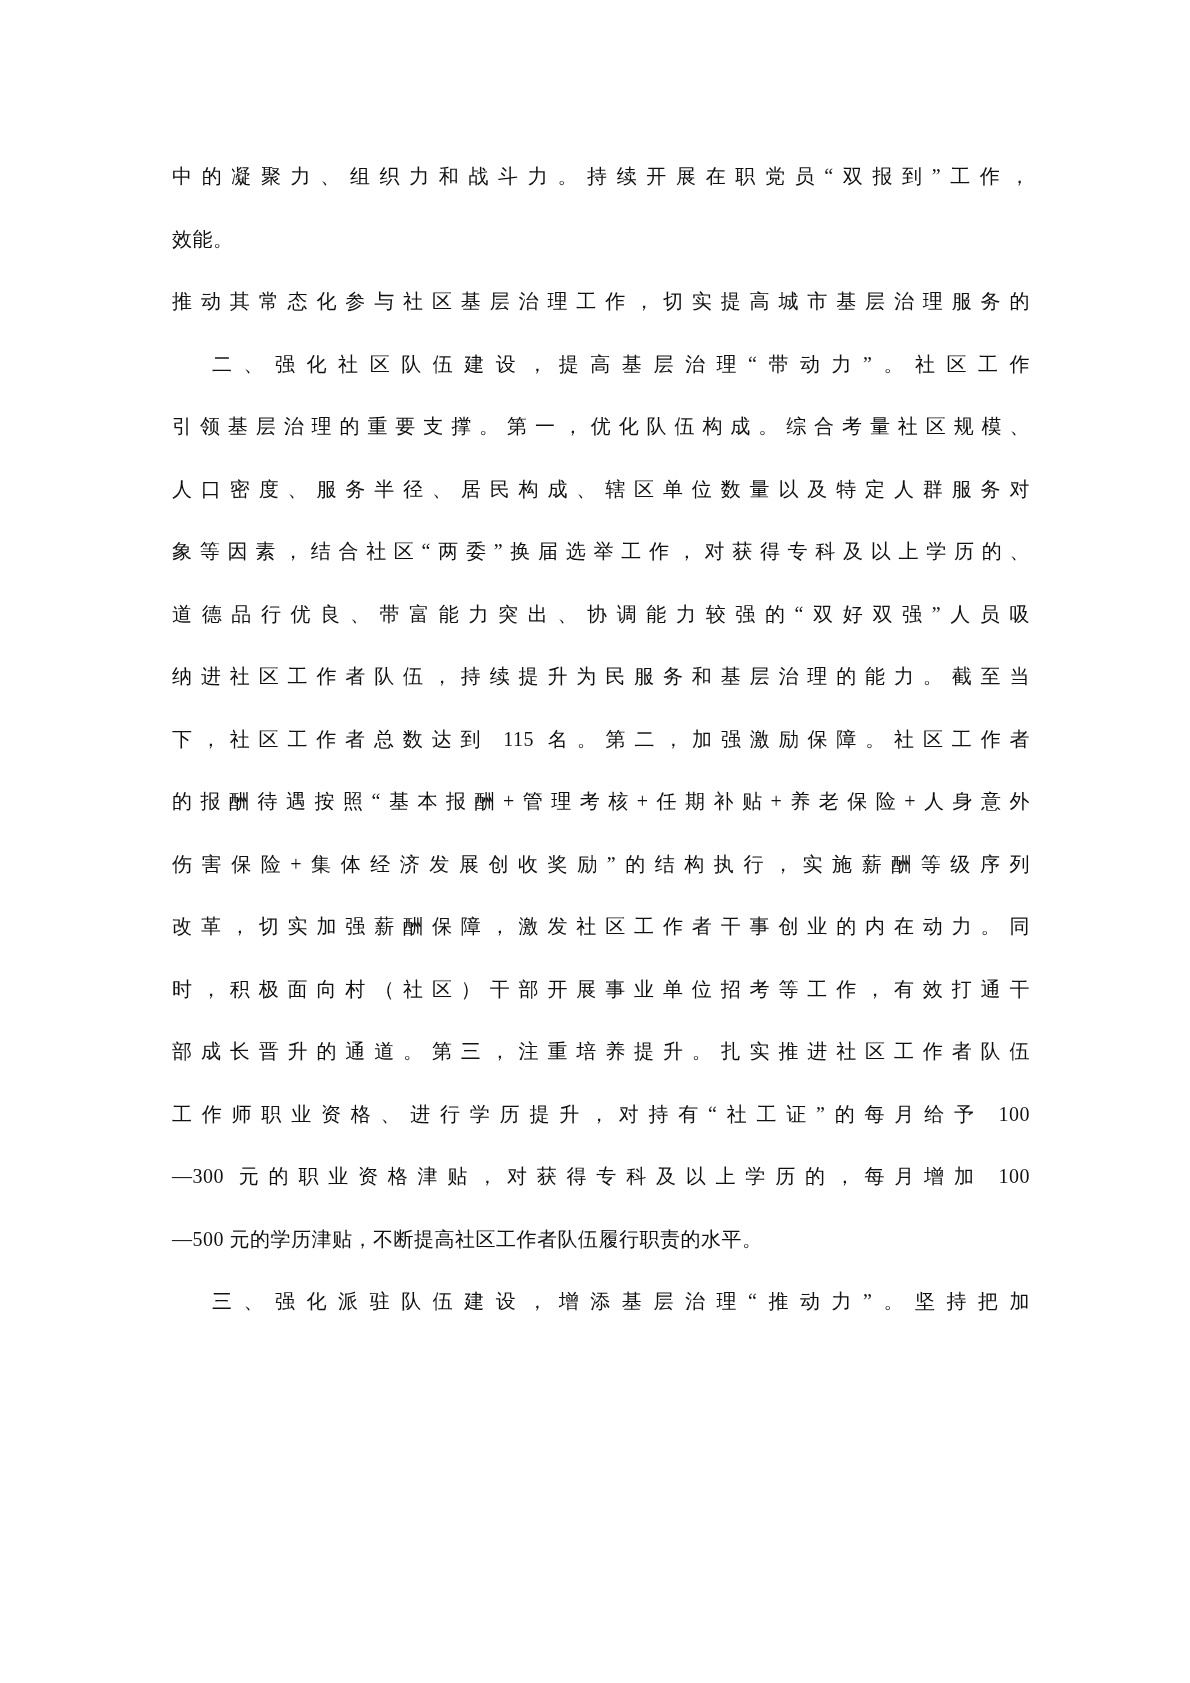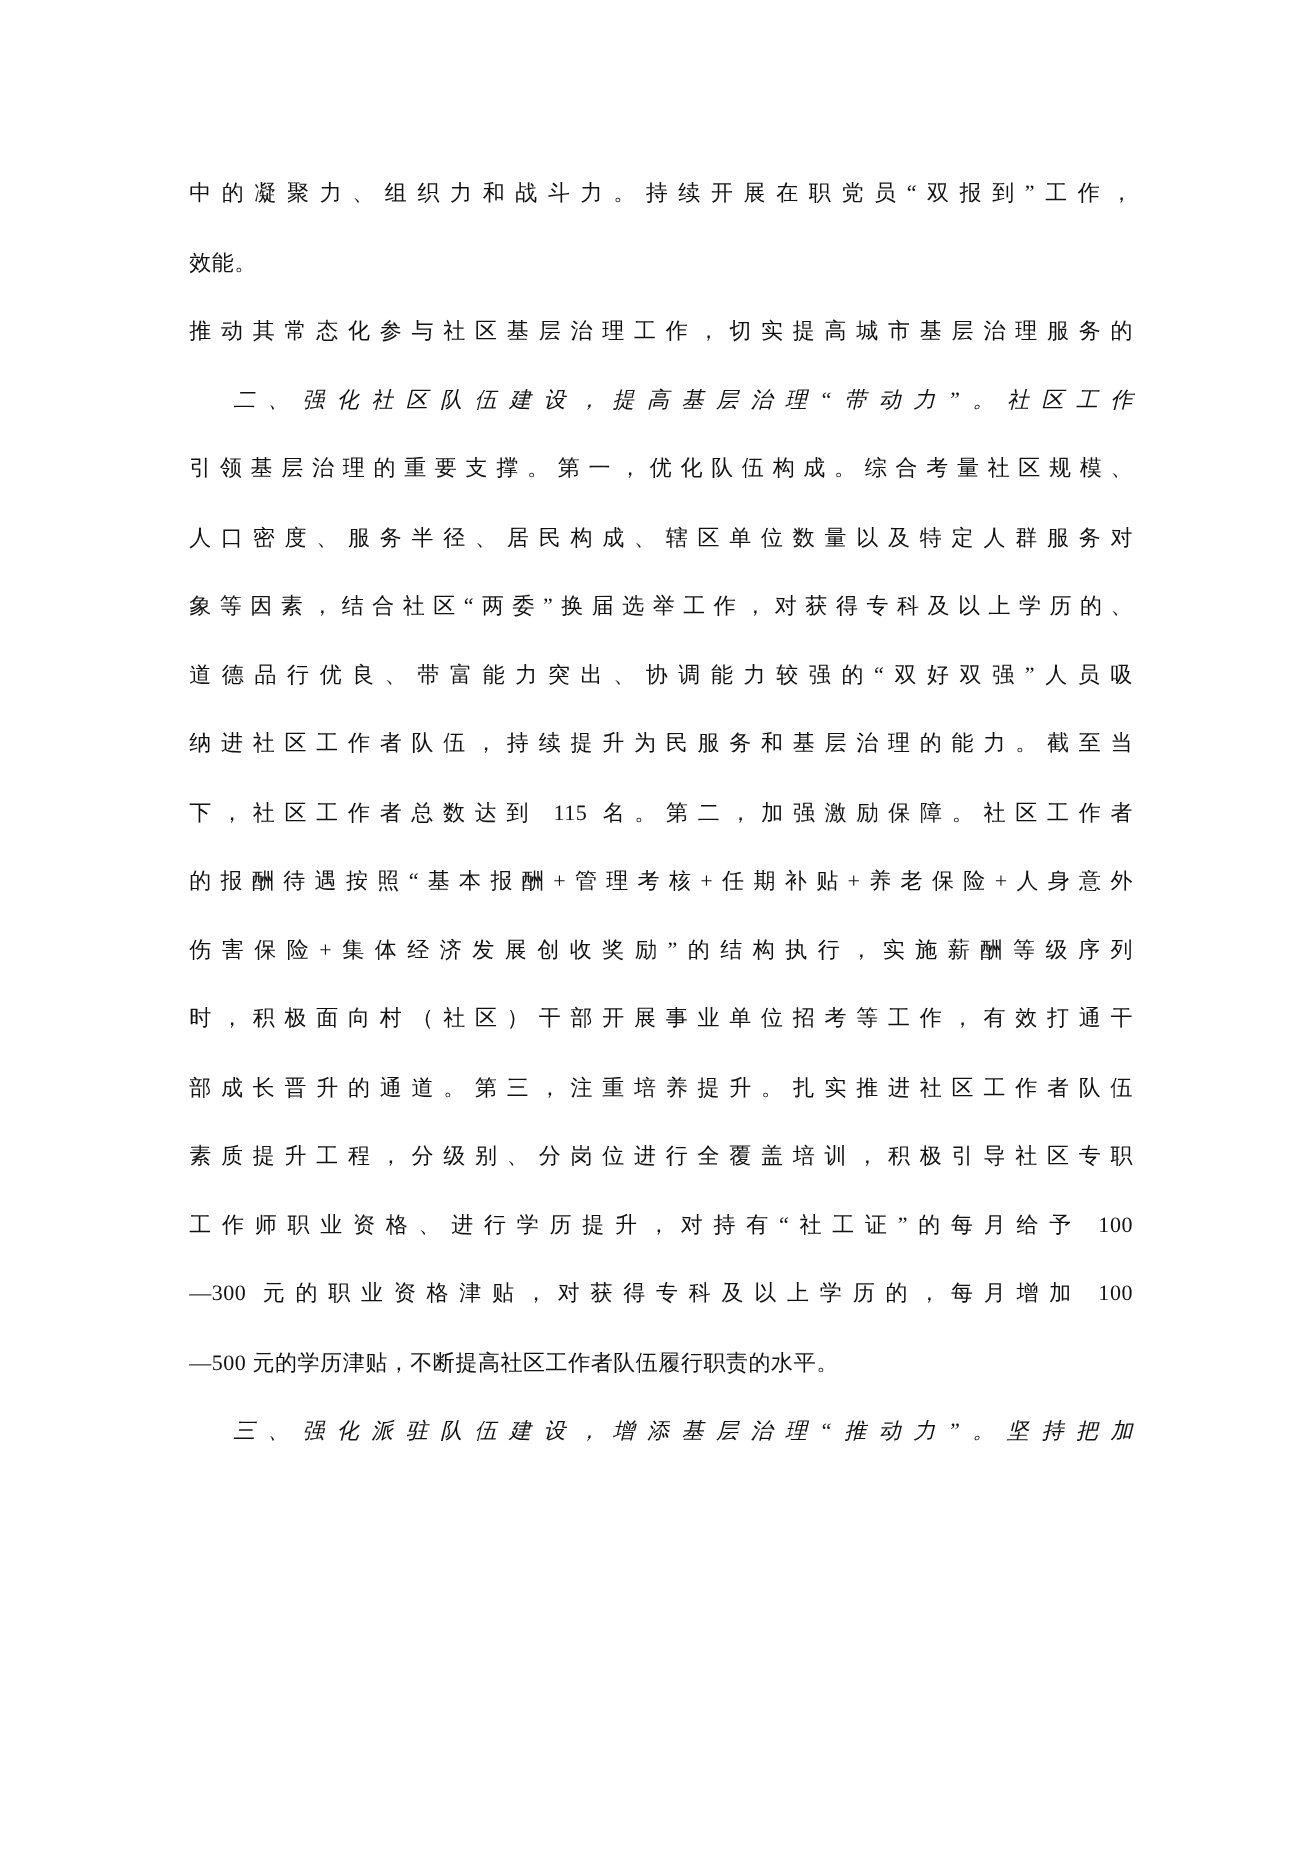--- a/index.html
+++ b/index.html
@@ -30,41 +30,40 @@
     white-space: nowrap;
     text-align: justify;
     text-align-last: justify;
   }
   .line.plain {
     text-align: left;
     text-align-last: left;
   }
   .line.indent {
     text-indent: 2em;
-    font-style: italic;
   }
 </style>
 </head>
 <body>
 
 <div class="page">
   <div class="content">
     <div class="line">中的凝聚力、组织力和战斗力。持续开展在职党员“双报到”工作，</div>
     <div class="line plain">效能。</div>
     <div class="line">推动其常态化参与社区基层治理工作，切实提高城市基层治理服务的</div>
     <div class="line indent">二、强化社区队伍建设，提高基层治理“带动力”。社区工作</div>
     <div class="line">引领基层治理的重要支撑。第一，优化队伍构成。综合考量社区规模、</div>
     <div class="line">人口密度、服务半径、居民构成、辖区单位数量以及特定人群服务对</div>
     <div class="line">象等因素，结合社区“两委”换届选举工作，对获得专科及以上学历的、</div>
     <div class="line">道德品行优良、带富能力突出、协调能力较强的“双好双强”人员吸</div>
     <div class="line">纳进社区工作者队伍，持续提升为民服务和基层治理的能力。截至当</div>
     <div class="line">下，社区工作者总数达到 115 名。第二，加强激励保障。社区工作者</div>
     <div class="line">的报酬待遇按照“基本报酬+管理考核+任期补贴+养老保险+人身意外</div>
     <div class="line">伤害保险+集体经济发展创收奖励”的结构执行，实施薪酬等级序列</div>
+    <div class="line">改革，切实加强薪酬保障，激发社区工作者干事创业的内在动力。同</div>
     <div class="line">时，积极面向村（社区）干部开展事业单位招考等工作，有效打通干</div>
     <div class="line">部成长晋升的通道。第三，注重培养提升。扎实推进社区工作者队伍</div>
-    <div class="line">素质提升工程，分级别、分岗位进行全覆盖培训，积极引导社区专职</div>
     <div class="line">工作师职业资格、进行学历提升，对持有“社工证”的每月给予 100</div>
     <div class="line">—300 元的职业资格津贴，对获得专科及以上学历的，每月增加 100</div>
     <div class="line plain">—500 元的学历津贴，不断提高社区工作者队伍履行职责的水平。</div>
     <div class="line indent">三、强化派驻队伍建设，增添基层治理“推动力”。坚持把加</div>
   </div>
 </div>
 
 </body></html>

